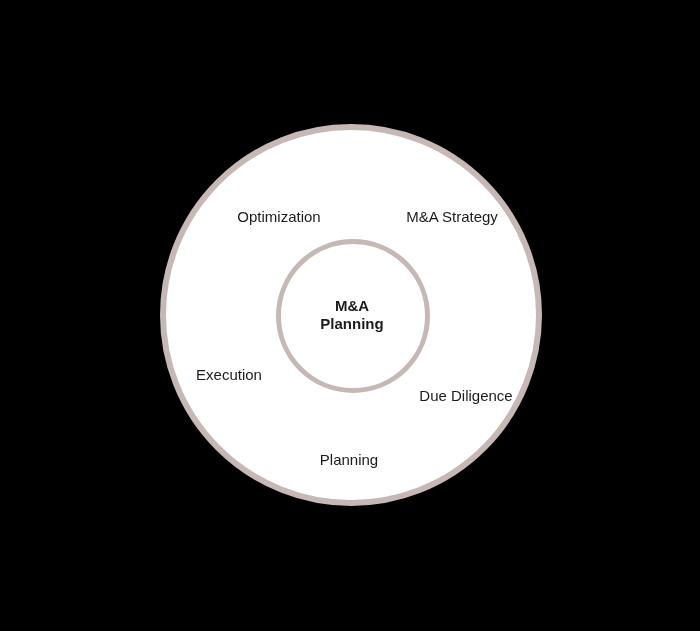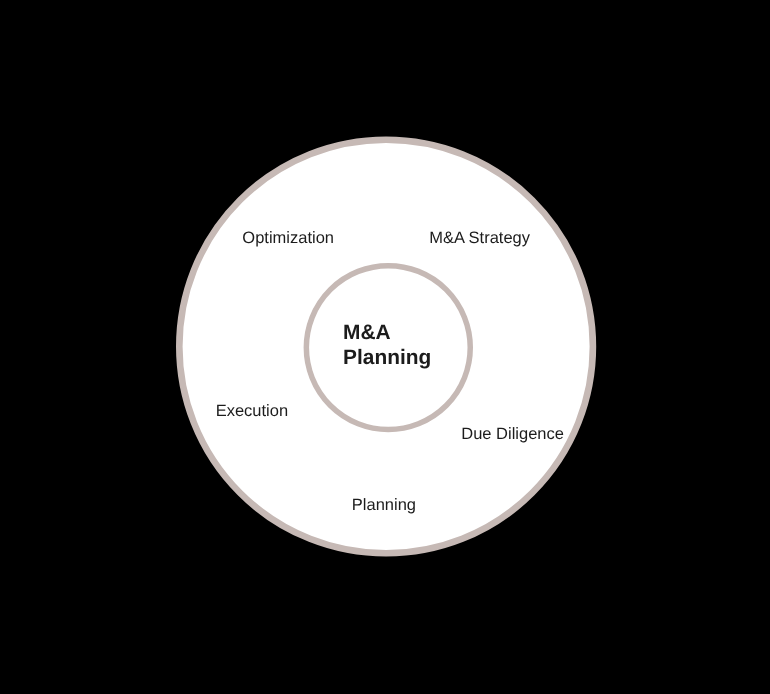--- a/index.html
+++ b/index.html
@@ -37,35 +37,36 @@
     border: 5px solid var(--ring, #c6b9b5);
     border-radius: 50%;
     background: var(--fill, #ffffff);
     box-sizing: content-box;
   }
   .center-text {
     position: absolute;
     left: 352px;
     top: 315px;
     transform: translate(-50%, -50%);
+    text-align: center;
     color: var(--text, #1c1c1c);
     font-weight: bold;
-    font-size: 19px;
+    font-size: 15px;
     line-height: 1.18;
     white-space: nowrap;
   }
   .seg-label {
     position: absolute;
     transform: translate(-50%, -50%);
     color: var(--text, #1c1c1c);
     font-size: 15px;
     white-space: nowrap;
   }
-  .seg-label.optimization { left: 262px; top: 216px; }
-  .seg-label.strategy     { left: 436px; top: 216px; }
+  .seg-label.optimization { left: 279px; top: 216px; }
+  .seg-label.strategy     { left: 452px; top: 216px; }
   .seg-label.execution    { left: 229px; top: 374px; }
   .seg-label.diligence    { left: 466px; top: 395px; }
   .seg-label.planning     { left: 349px; top: 459px; text-align: center; }
 </style>
 </head>
 <body>
 
 <div class="stage" style="--bg: #000000; --ring: #c6b9b5; --fill: #ffffff; --text: #1c1c1c;">
 
   <div class="outer-ring"></div>

